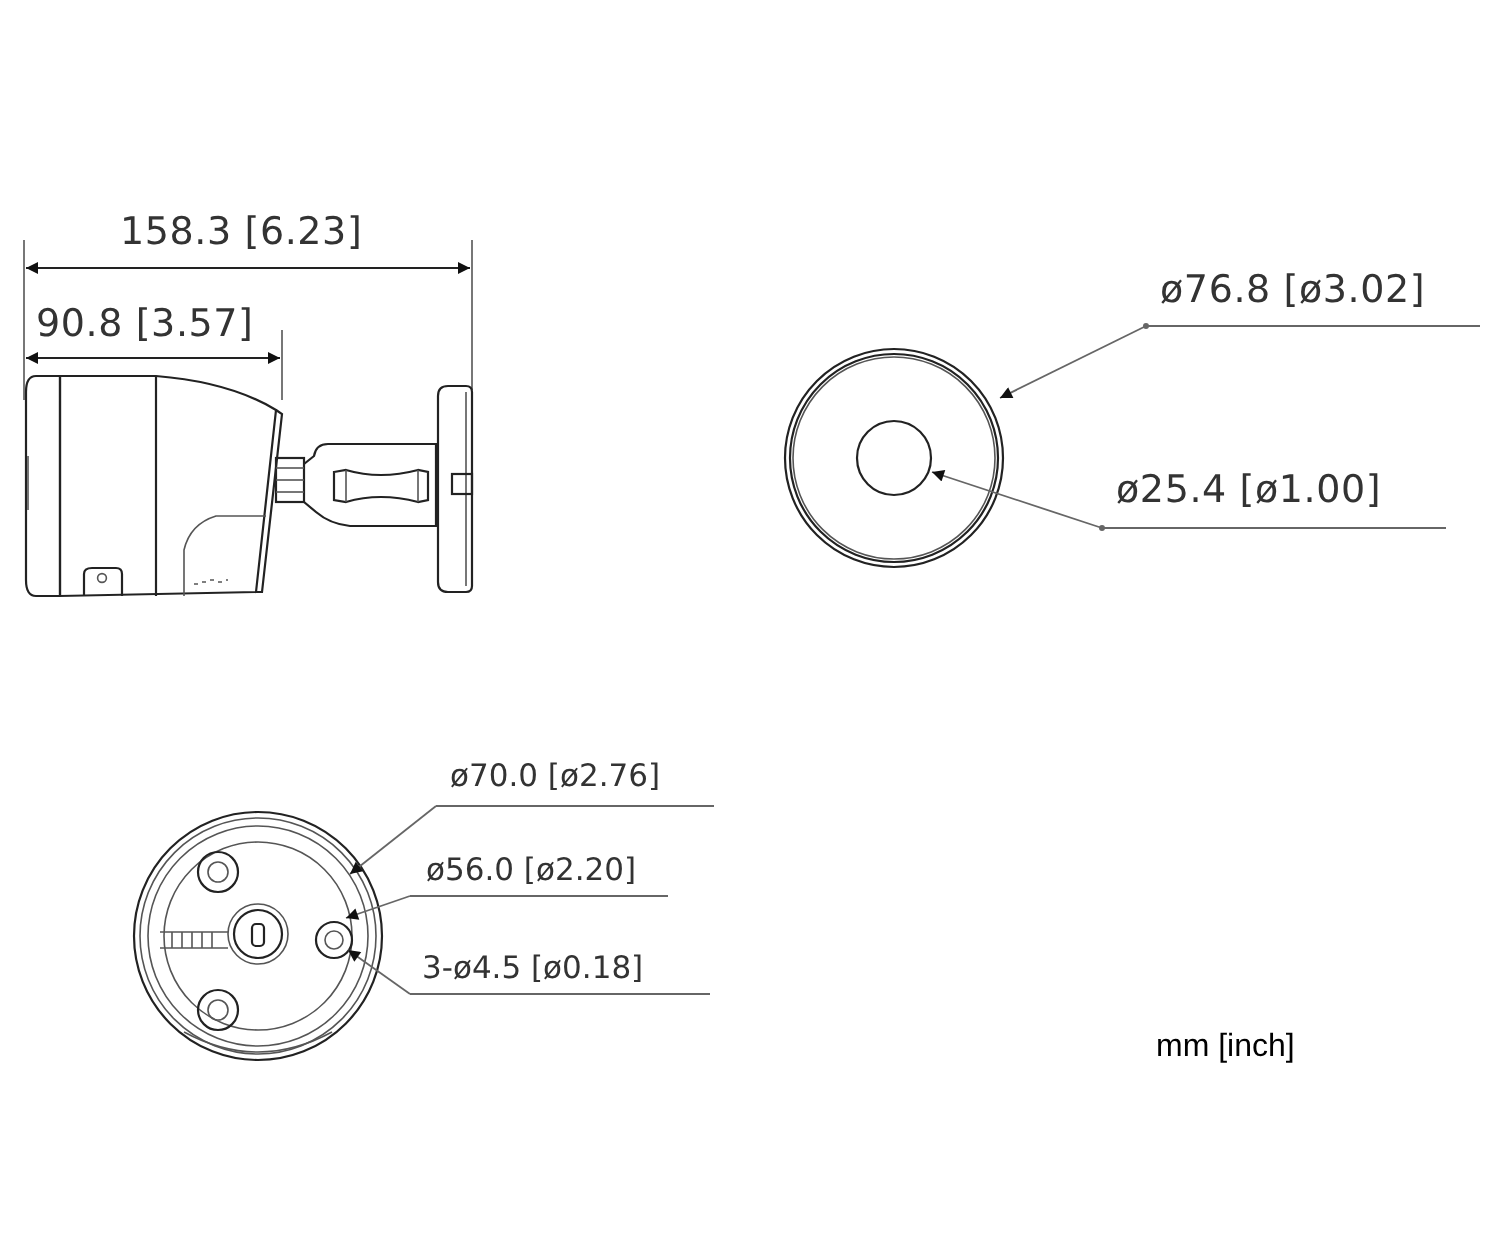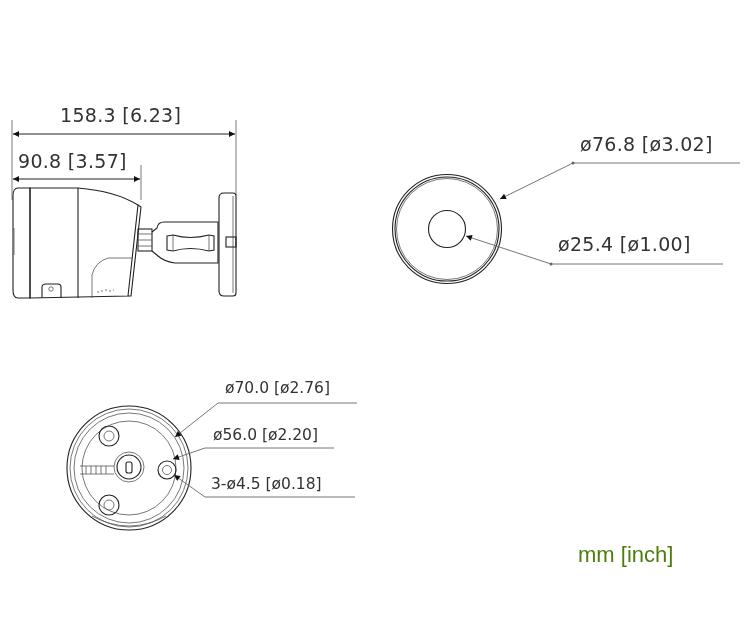--- a/index.html
+++ b/index.html
@@ -1,20 +1,20 @@
 <!DOCTYPE html>
 <html><head>
   <meta charset="utf-8">
   <style>
     html, body { margin:0; padding:0; background:#ffffff; }
     body { width:750px; height:625px; position:relative; overflow:hidden; font-family:"DejaVu Sans", sans-serif; }
     svg { position:absolute; left:0; top:0; }
     .dim { font-family:"DejaVu Sans", sans-serif; font-size:19px; fill:#333; letter-spacing:0.3px; }
     .dim-sm { font-family:"DejaVu Sans", sans-serif; font-size:15.5px; fill:#333; }
-    .unit { position:absolute; left:578px; top:542px; font-family:"Liberation Sans", sans-serif; font-size:22px; color:#4d7c0f; }
+    .unit { position:absolute; left:578px; top:515px; font-family:"Liberation Sans", sans-serif; font-size:16px; color:#000000; }
     .ln { stroke:#222; fill:none; stroke-width:1.1; }
     .thin { stroke:#555; fill:none; stroke-width:0.8; }
     .leader { stroke:#666; fill:none; stroke-width:0.9; }
   </style>
 </head>
 <body>
 
 <svg width="750" height="625" viewBox="0 0 750 625">
   <defs>
     <marker id="arr" viewBox="0 0 10 10" refX="10" refY="5" markerWidth="10" markerHeight="6" orient="auto-start-reverse" markerUnits="userSpaceOnUse">

